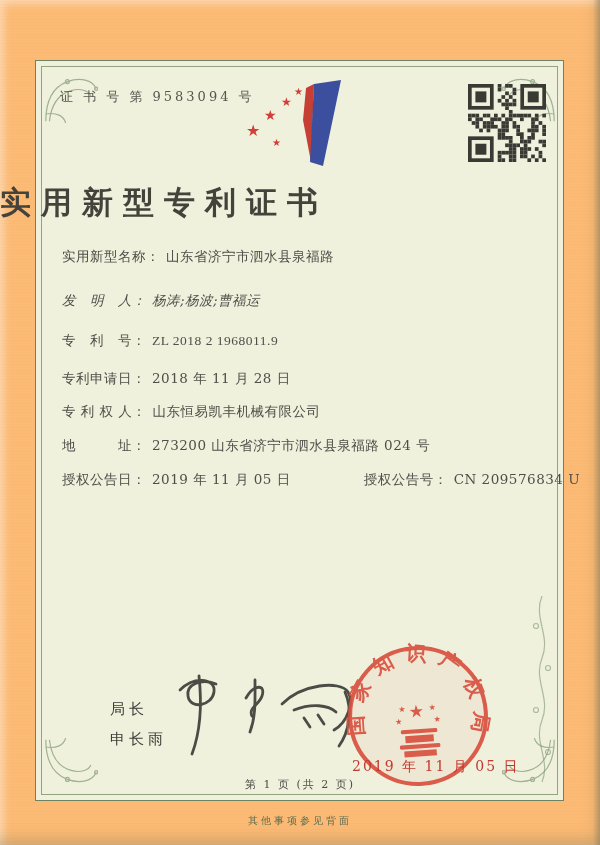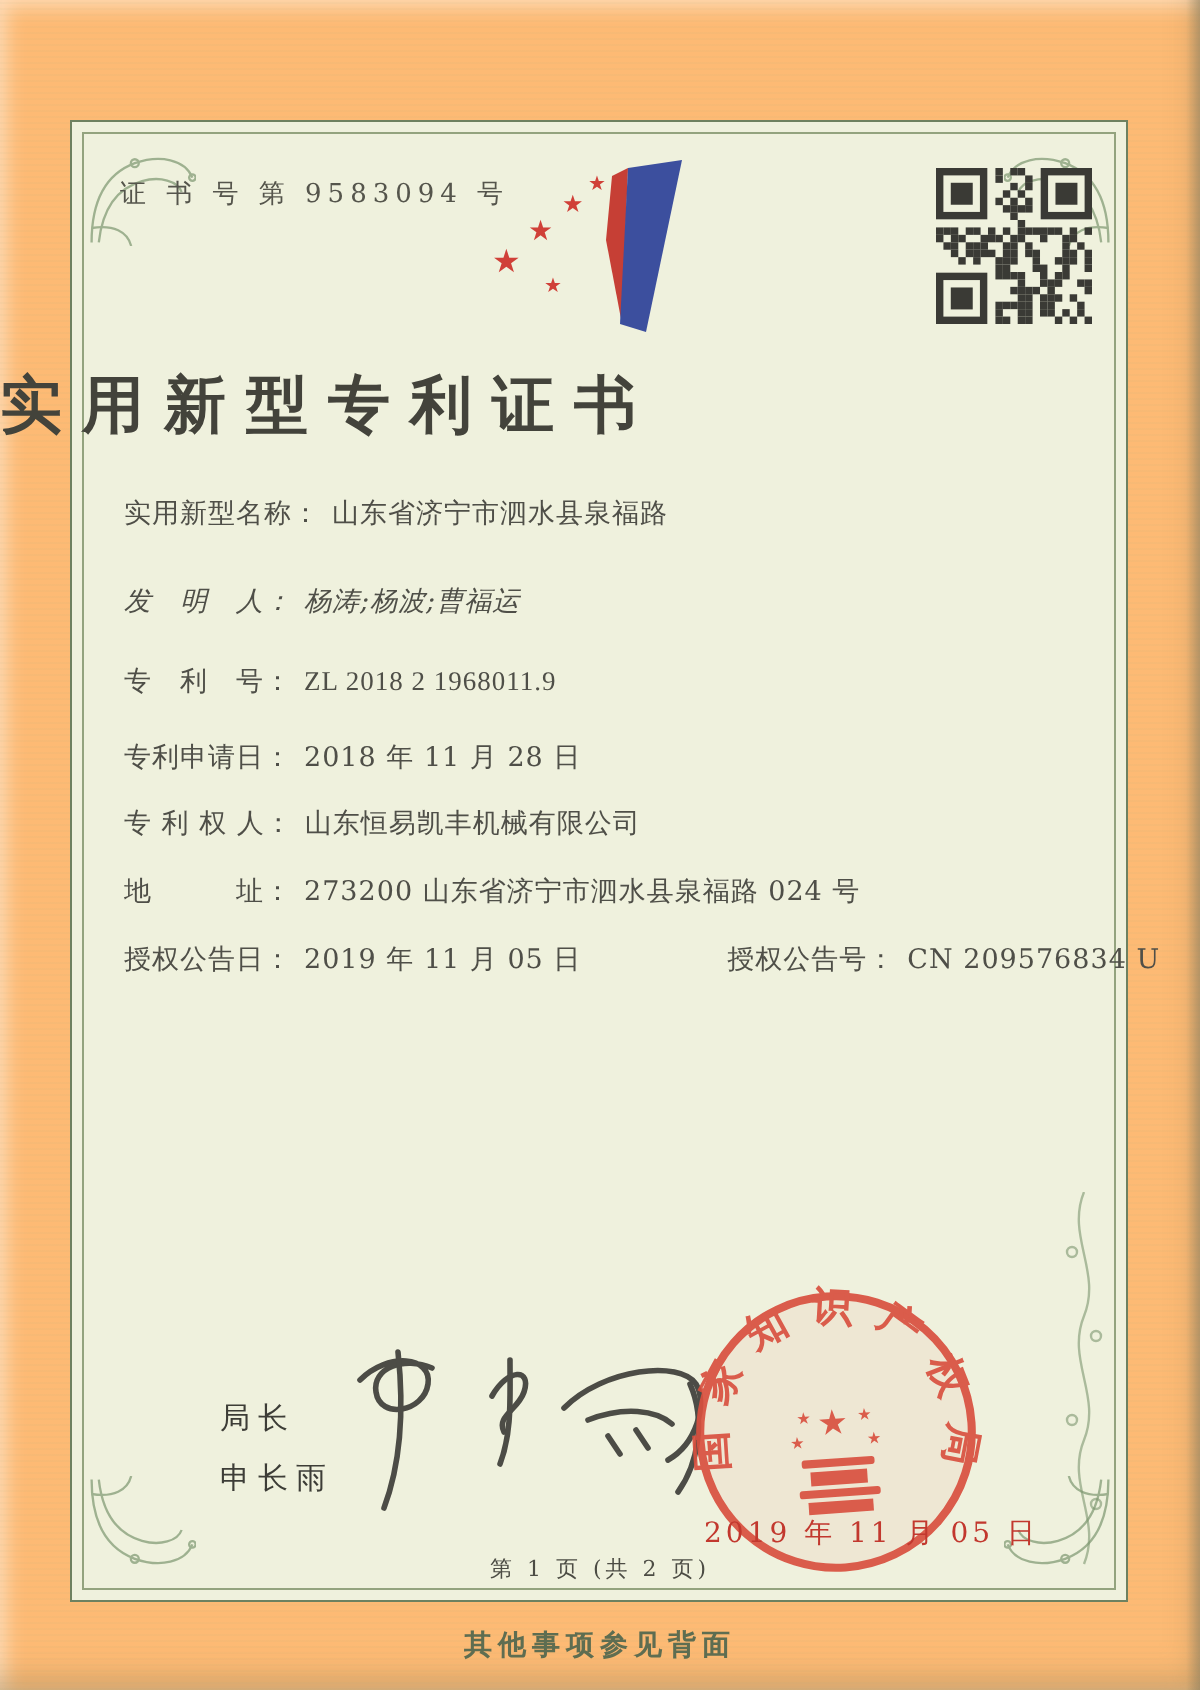--- a/index.html
+++ b/index.html
@@ -31,21 +31,21 @@
   .paras{position:absolute;left:62px;top:500px;width:480px;font-size:13px;
     line-height:1.82;text-align:justify;color:#4f4f48;}
   .paras p{margin:0;text-indent:2em;}
   .signer{position:absolute;left:62px;top:694px;font-size:15px;letter-spacing:4px;color:#3d3d37;line-height:2;margin-left:48px;}
   .signature{position:absolute;left:142px;top:668px;}
   .seal{position:absolute;left:342px;top:640px;opacity:.92;transform:rotate(-4deg);}
   .seal-date{position:absolute;left:352px;top:758px;font-size:14px;letter-spacing:2px;color:#c2382e;}
   .page-num{position:absolute;left:0;top:777px;width:100%;text-align:center;
     font-size:11px;letter-spacing:2px;color:#4c4c44;}
   .back-note{position:absolute;left:0;top:814px;width:100%;text-align:center;
-    font-size:14px;letter-spacing:3px;color:#5e6d51;font-weight:bold;}
+    font-size:10px;letter-spacing:3px;color:#5e6d51;}
   .orn{position:absolute;opacity:.7;}
   .orn-tl{left:44px;top:69px;}
   .orn-tr{right:44px;top:69px;transform:scaleX(-1);}
   .orn-bl{left:44px;bottom:53px;transform:scaleY(-1);}
   .orn-br{right:44px;bottom:53px;transform:scale(-1,-1);}
   .vine{position:absolute;right:46px;top:596px;opacity:.6;}
 </style>
 </head>
 <body>
 

